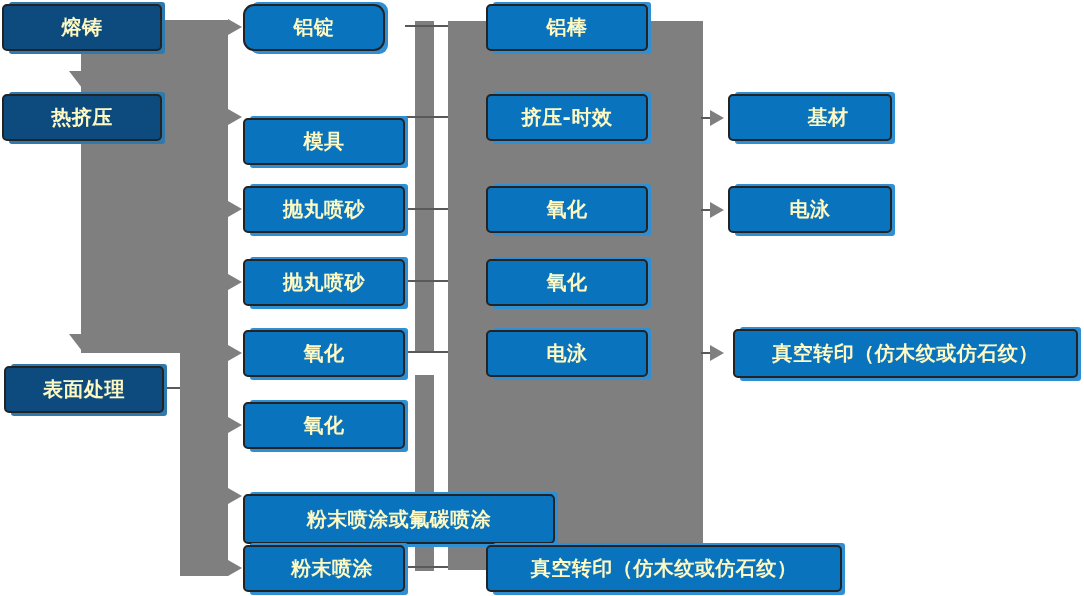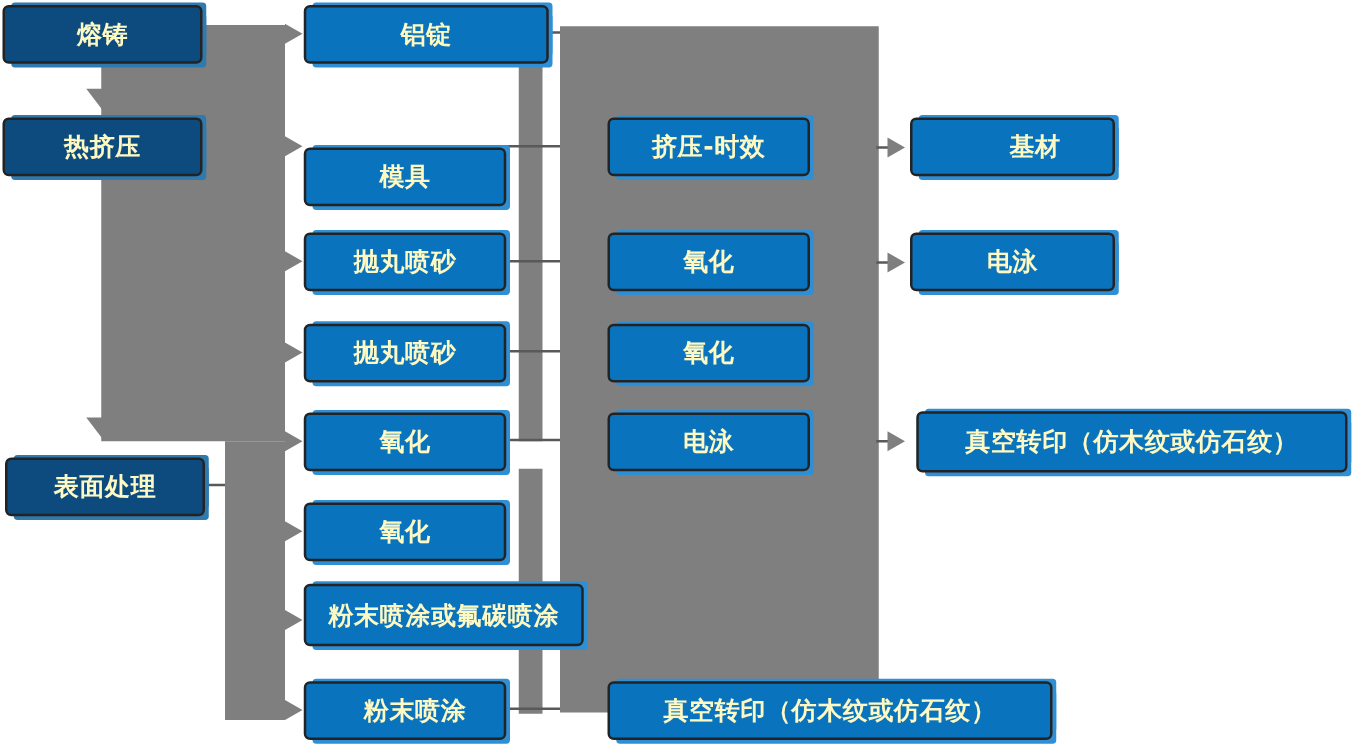--- a/index.html
+++ b/index.html
@@ -71,29 +71,30 @@
   <div class="ar" style="left:228px;top:560px;"></div>
 
   <div class="ar" style="left:710px;top:110px;"></div>
   <div class="ar" style="left:710px;top:202px;"></div>
   <div class="ar" style="left:710px;top:345px;"></div>
 
   <div class="box dark" style="left:2px;top:4px;width:160px;">熔铸</div>
   <div class="box dark" style="left:2px;top:94px;width:160px;">热挤压</div>
   <div class="box dark" style="left:4px;top:366px;width:160px;">表面处理</div>
 
-  <div class="box bright" style="left:243px;top:4px;width:196px;">铝锭</div>
+  <div class="box bright" style="left:243px;top:4px;width:142px;border-radius:11px;">铝锭</div>
   <div class="box bright" style="left:243px;top:94px;width:162px;margin-top:24px;">模具</div>
   <div class="box bright" style="left:243px;top:186px;width:162px;">抛丸喷砂</div>
   <div class="box bright" style="left:243px;top:259px;width:162px;">抛丸喷砂</div>
   <div class="box bright" style="left:243px;top:330px;width:162px;">氧化</div>
   <div class="box bright" style="left:243px;top:402px;width:162px;">氧化</div>
-  <div class="box bright" style="left:243px;top:467px;width:224px;height:50px;">粉末喷涂或氟碳喷涂</div>
+  <div class="box bright" style="left:243px;top:494px;width:312px;height:50px;">粉末喷涂或氟碳喷涂</div>
   <div class="box bright" style="left:243px;top:545px;width:162px;padding-left:16px;">粉末喷涂</div>
 
+  <div class="box bright" style="left:486px;top:4px;width:162px;">铝棒</div>
   <div class="box bright" style="left:486px;top:94px;width:162px;">挤压-时效</div>
   <div class="box bright" style="left:486px;top:186px;width:162px;">氧化</div>
   <div class="box bright" style="left:486px;top:259px;width:162px;">氧化</div>
   <div class="box bright" style="left:486px;top:330px;width:162px;">电泳</div>
   <div class="box bright" style="left:486px;top:545px;width:356px;">真空转印（仿木纹或仿石纹）</div>
 
   <div class="box bright" style="left:728px;top:94px;width:164px;padding-left:36px;">基材</div>
   <div class="box bright" style="left:728px;top:186px;width:164px;">电泳</div>
   <div class="box bright" style="left:733px;top:329px;width:345px;height:49px;">真空转印（仿木纹或仿石纹）</div>
 

